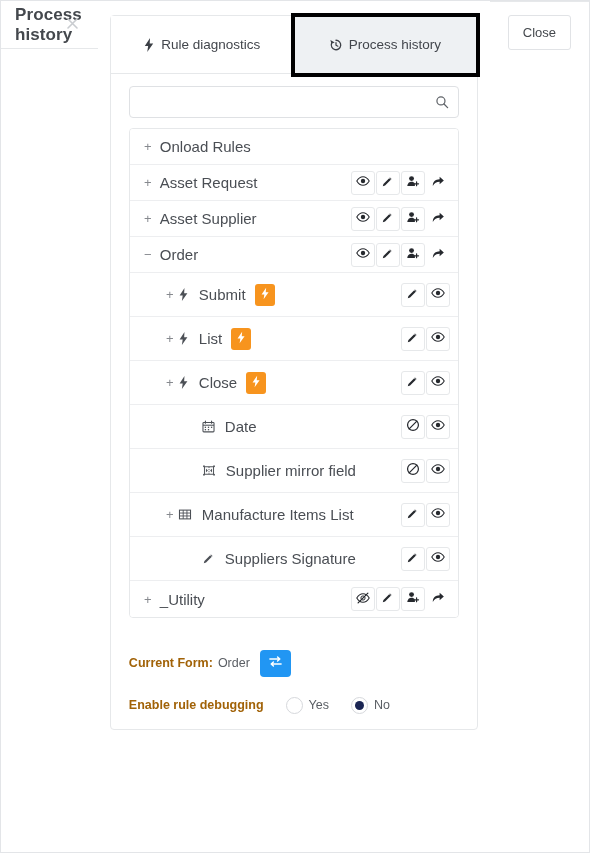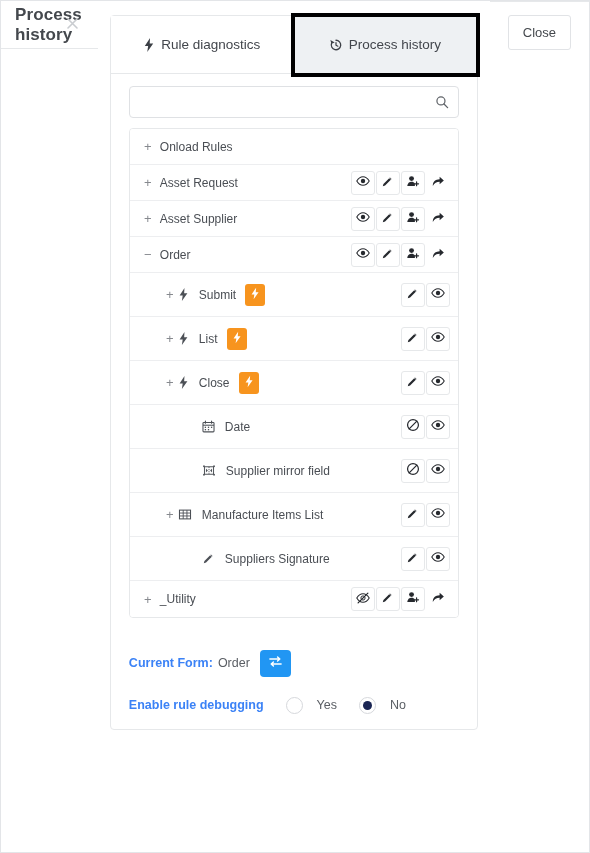--- a/index.html
+++ b/index.html
@@ -105,21 +105,21 @@
     width:16px; flex:0 0 16px;
     color:#86898e; font-size:13px; line-height:1;
     text-align:center; cursor:pointer; user-select:none;
   }
   .row .expander.empty { cursor:default; }
   .row .lead-icon {
     display:inline-flex; align-items:center; justify-content:center;
     color:#4c5056; margin-right:6px; flex:0 0 auto;
   }
   .row .label {
-    font-size:12px; color:#4a4e54; white-space:nowrap;
+    font-size:15px; color:#4a4e54; white-space:nowrap;
     margin-left:4px;
   }
   .row .badge {
     margin-left:9px;
     width:20px; height:22px; border-radius:3px;
     background:#f7941e;
     display:inline-flex; align-items:center; justify-content:center;
     flex:0 0 auto;
   }
   .row .spacer { flex:1 1 auto; }
@@ -133,31 +133,31 @@
   }
   .act-btn.noborder { border-color:transparent; }
   
   .ind1 { padding-left:32px; }
   .ind2 { padding-left:56px; }
   
   .controls { padding:28px 18px 0 18px; }
   .ctrl-row { display:flex; align-items:center; height:34px; }
   .ctrl-row + .ctrl-row { margin-top:8px; }
   .ctrl-label {
-    font-size:12.5px; font-weight:bold; color:#3b82f6;
+    font-size:12.5px; font-weight:bold; color:#a16207;
   }
   .ctrl-value { font-size:12.5px; color:#5a5e64; margin-left:5px; }
   .swap-btn {
     margin-left:10px;
     width:31px; height:27px; border-radius:4px;
     background:#2196f3; border:none;
     display:flex; align-items:center; justify-content:center;
     cursor:pointer; color:#fff; padding:0;
   }
-  .radio-group { display:flex; align-items:center; margin-left:22px; gap:14px; }
+  .radio-group { display:flex; align-items:center; margin-left:22px; gap:6px; }
   .radio-group + .radio-group { margin-left:22px; }
   .radio {
     width:17px; height:17px; border-radius:50%;
     border:1px solid #d6d8dc; background:#fff;
     display:flex; align-items:center; justify-content:center;
     cursor:pointer; flex:0 0 auto;
   }
   .radio .dot { width:9px; height:9px; border-radius:50%; background:transparent; }
   .radio.checked .dot { background:#1a2553; }
   .radio-label { font-size:12.5px; color:#5a5e64; }

